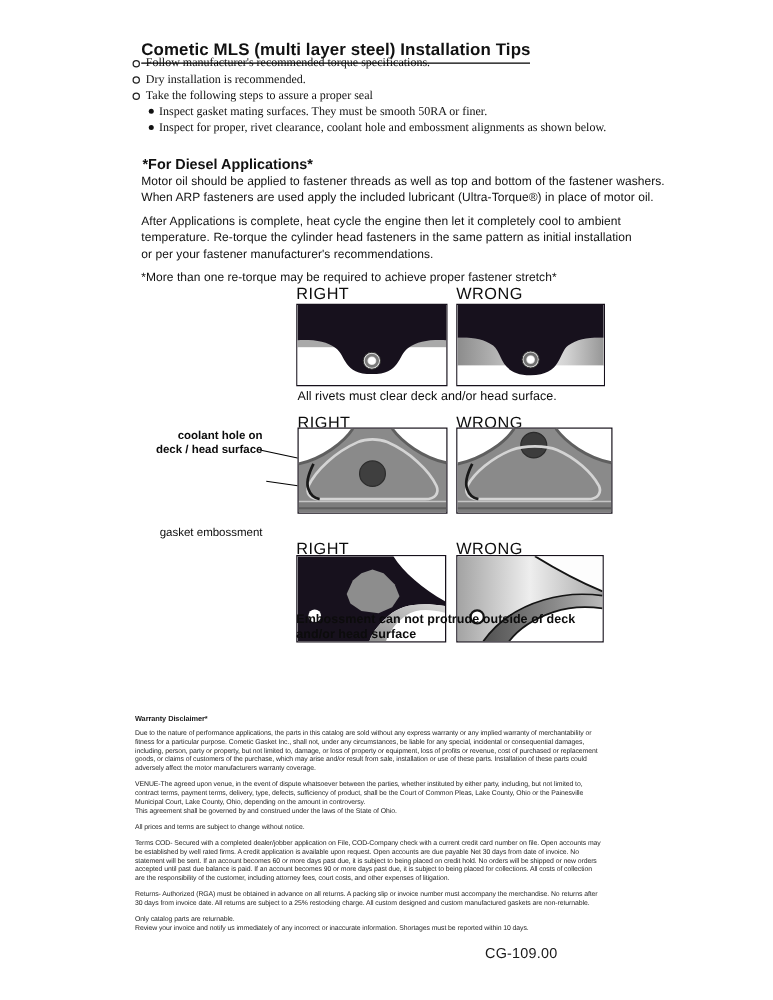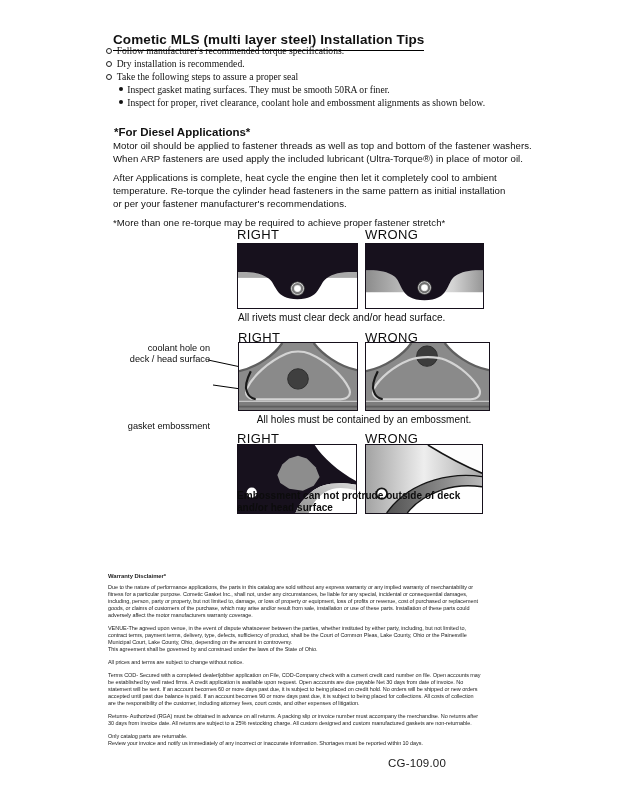--- a/index.html
+++ b/index.html
@@ -107,21 +107,21 @@
       <circle cx="59.5" cy="45" r="4.7" fill="none" stroke="#6f6f6f" stroke-width="2.2"></circle>
       <circle cx="59.5" cy="45" r="2.9" fill="#ffffff"></circle>
     </svg>
   </div>
 
   <div class="abs caption" style="left:238px;top:312px;">All rivets must clear deck and/or head surface.</div>
 
   <div class="abs dlabel" style="left:238px;top:330px;width:120px;">RIGHT</div>
   <div class="abs dlabel" style="left:365px;top:330px;width:125px;">WRONG</div>
 
-  <div class="abs ann pre" style="left:96px;top:343px;width:114px;">coolant hole on
+  <div class="abs ann pre" style="left:96px;top:343px;width:114px;font-weight:bold;">coolant hole on
 deck / head surface</div>
   <div class="abs ann" style="left:96px;top:377px;width:114px;margin-top:44px;">gasket embossment</div>
 
   <svg class="abs" style="left:205px;top:352px;" width="100" height="45">
     <line x1="3" y1="8" x2="92" y2="27" stroke="#000" stroke-width="1"></line>
     <line x1="8" y1="33" x2="57" y2="40" stroke="#000" stroke-width="1"></line>
   </svg>
 
   <div class="abs diag" style="left:238px;top:342px;width:120px;height:69px;">
     <svg viewBox="0 0 120 69" preserveAspectRatio="none">
@@ -148,21 +148,20 @@
       <path d="M80,0 C88,11 105,24 125,28" stroke="#5f5f5f" stroke-width="2.4" fill="none"></path>
       <circle cx="62" cy="13.5" r="10.5" fill="#3c3c3c" stroke="#2b2b2b" stroke-width="1"></circle>
       <path d="M17,58 C9,58 5.5,53 8,47 C14,36 28,24 44,17.5 C54,13.5 72,13.5 81,17.5 C96,24 109,36 115,47 C117.5,53 114,58 106,58 Z" fill="none" stroke="#d4d4d4" stroke-width="2.2"></path>
       <path d="M12,29 C8,37 5.8,45 8,50 C9.2,54 12,57 17,58" fill="none" stroke="#191919" stroke-width="2.2"></path>
       <rect x="0" y="60" width="125" height="9" fill="#7d7d7d"></rect>
       <line x1="0" y1="60" x2="125" y2="60" stroke="#c6c6c6" stroke-width="1.3"></line>
       <line x1="0" y1="65.5" x2="125" y2="65.5" stroke="#5e5e5e" stroke-width="1.6"></line>
     </svg>
   </div>
 
-  <div class="abs caption" style="left:238px;top:414px;width:252px;text-align:center;">All holes must be contained by an embossment.</div>
 
   <div class="abs dlabel" style="left:237px;top:431px;width:120px;">RIGHT</div>
   <div class="abs dlabel" style="left:365px;top:431px;width:118px;">WRONG</div>
 
   <div class="abs diag" style="left:237px;top:444px;width:120px;height:70px;">
     <svg viewBox="0 0 120 70" preserveAspectRatio="none">
       <defs>
         <linearGradient id="g3" x1="0" y1="1" x2="1" y2="0">
           <stop offset="0" stop-color="#8f8f8f"></stop>
             <stop offset="1" stop-color="#d8d8d8"></stop>

